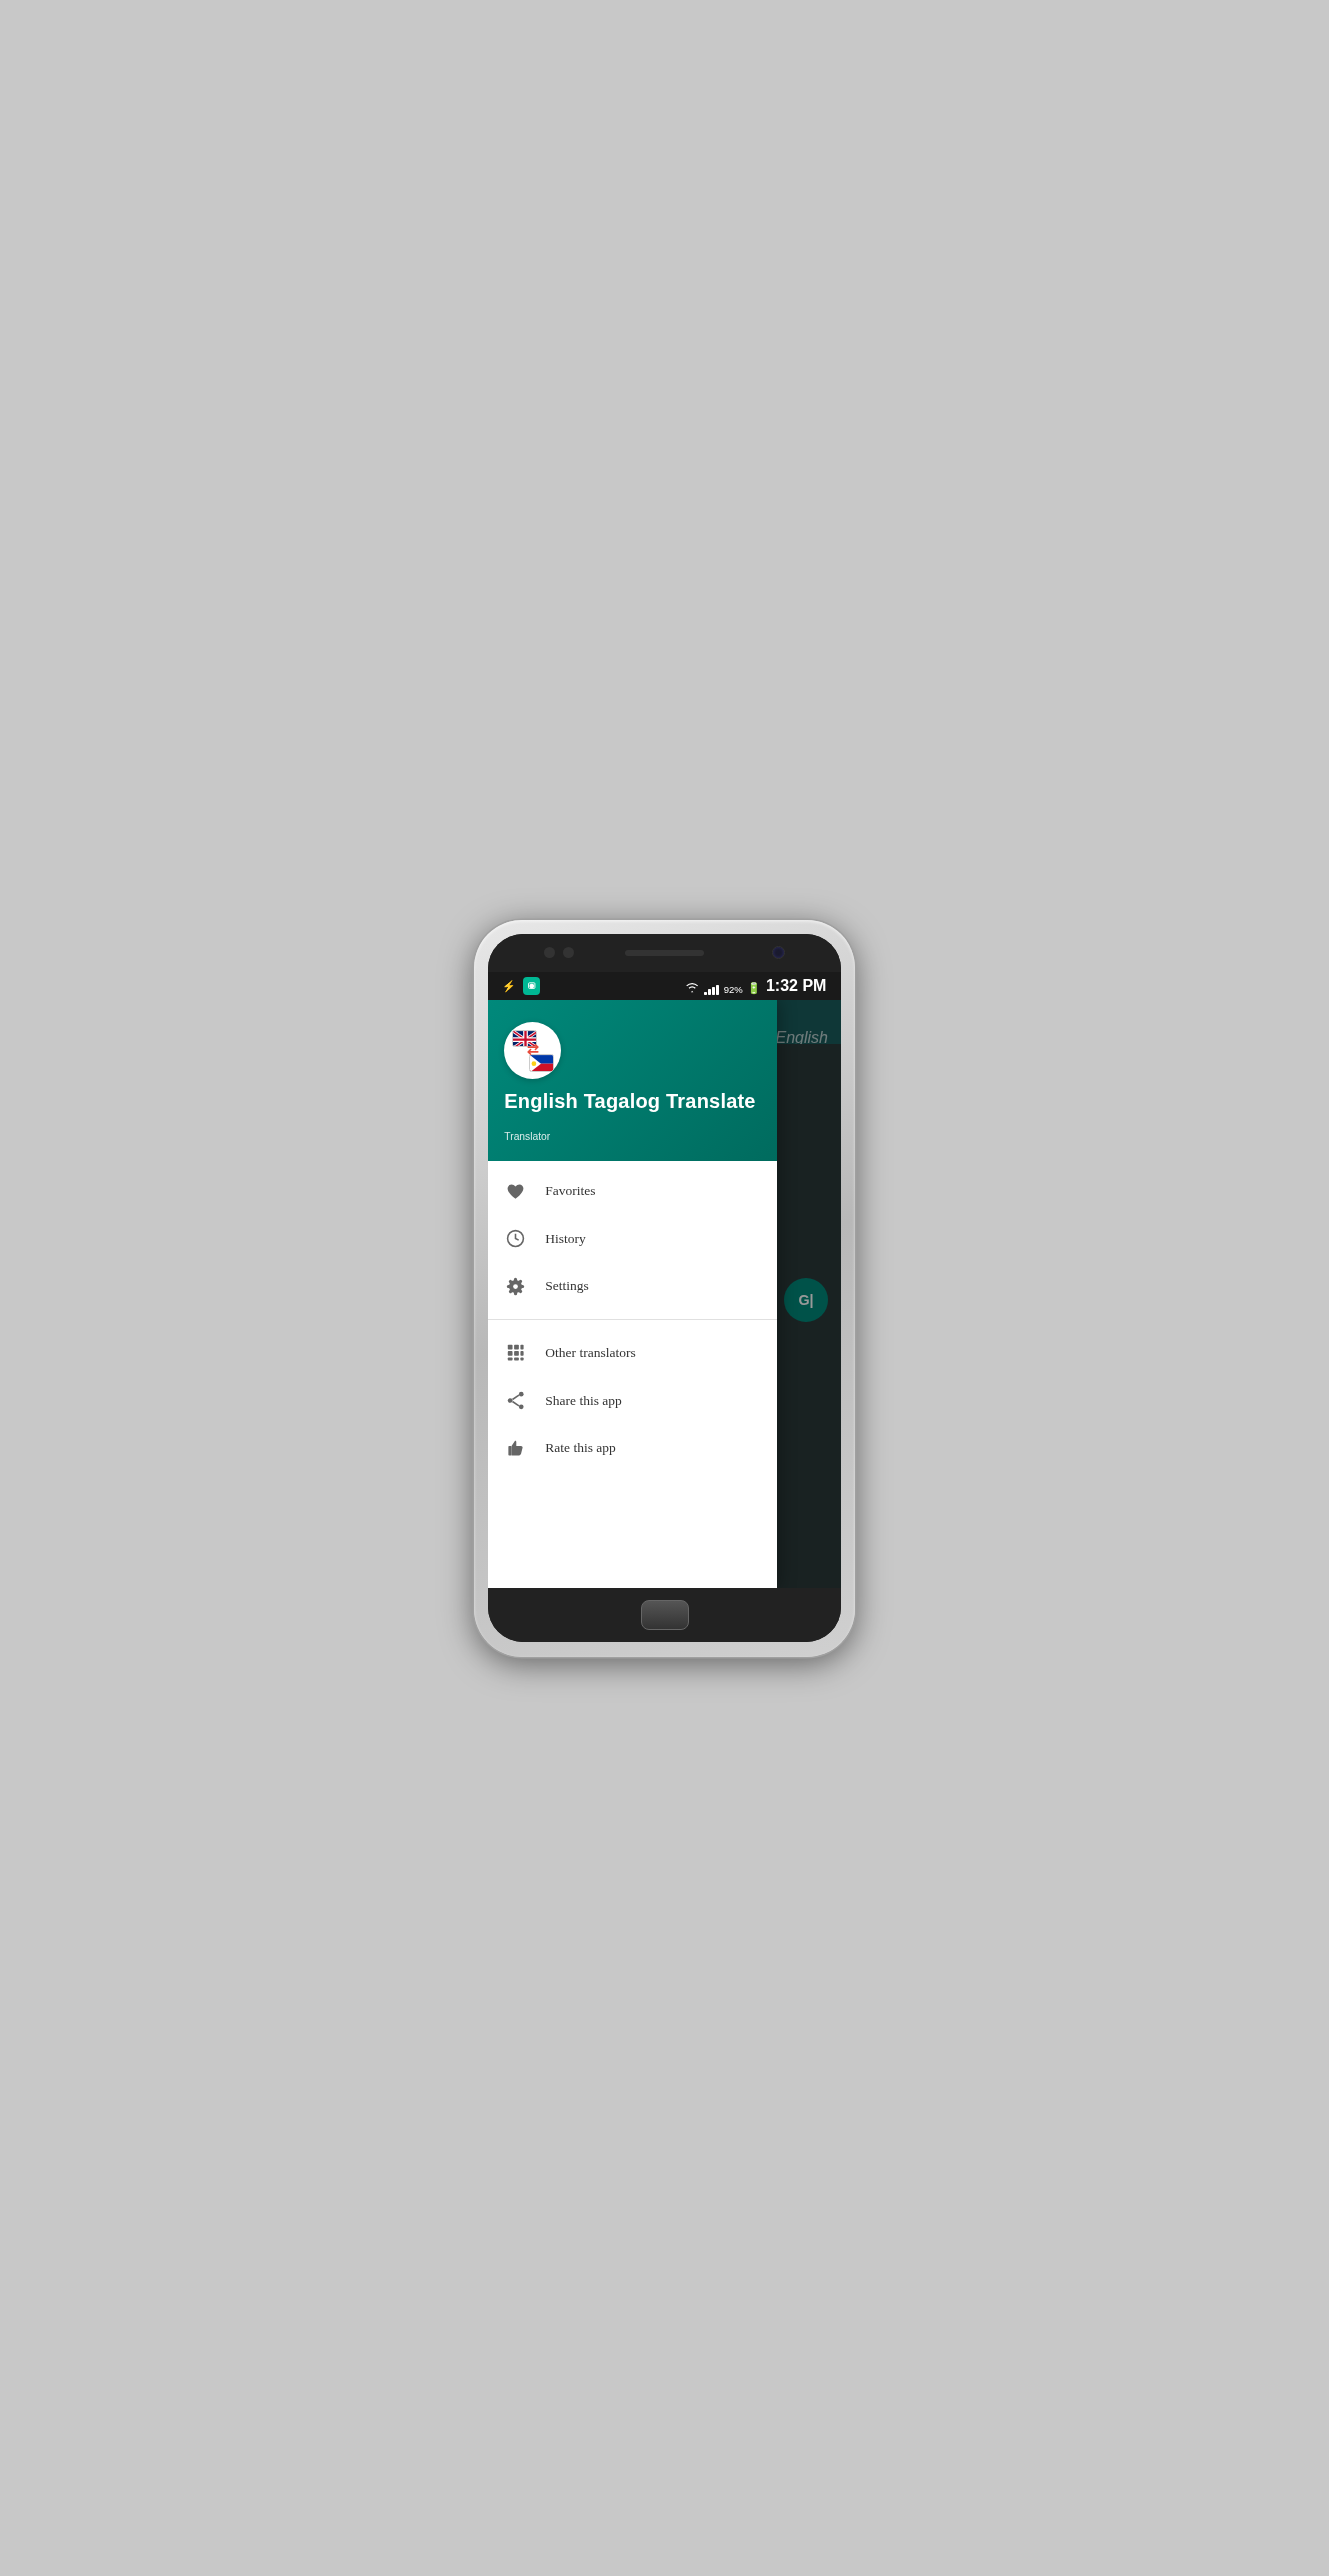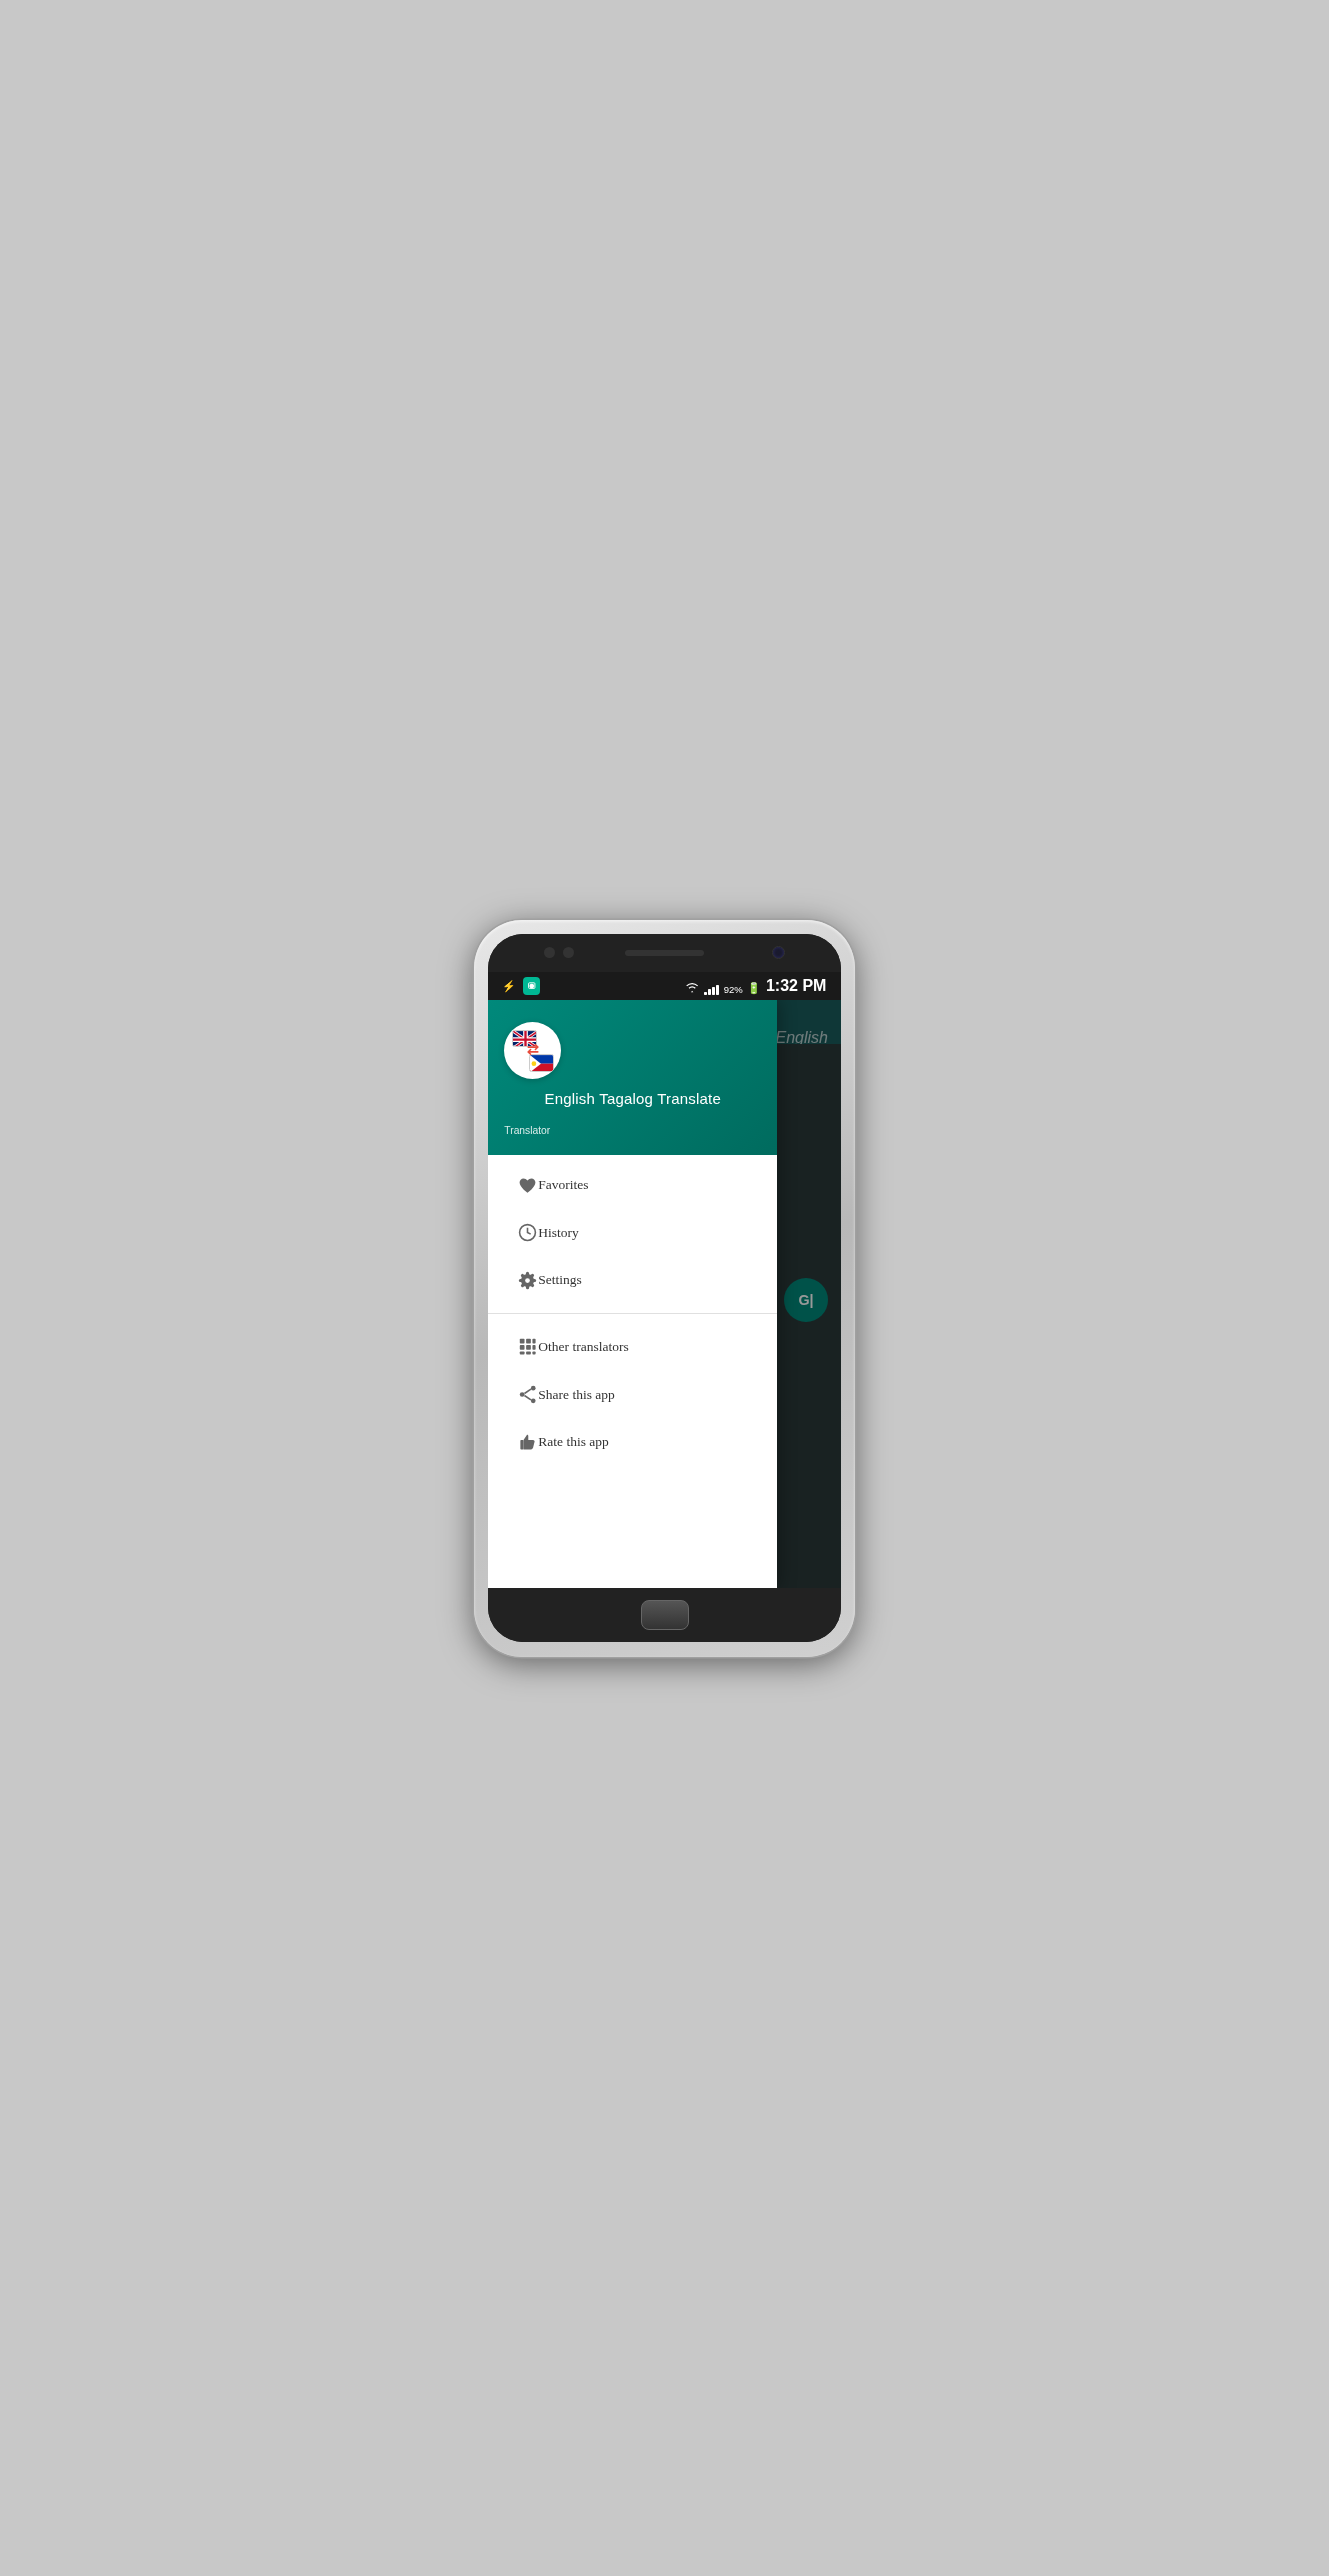--- a/index.html
+++ b/index.html
@@ -285,24 +285,23 @@
       position: absolute;
       top: 50%;
       left: 50%;
       transform: translate(-50%, -50%);
       color: #e74c3c;
       font-size: 12.7px;
     }
 
     .app-name {
       color: white;
-      font-size: 15px;
-      font-weight: normal;
+      font-size: 20px;
+      font-weight: bold;
       letter-spacing: 0.2px;
-      text-align: center;
     }
 
     .app-subtitle {
       color: rgba(255,255,255,0.85);
       font-size: 10.3px;
       margin-top: 18px;
     }
 
     
     .drawer-menu {
@@ -317,22 +316,22 @@
     .menu-divider {
       height: 0.8px;
       background: #e0e0e0;
       margin: 3.2px 0;
     }
 
     .menu-item {
       display: flex;
       align-items: center;
       padding: 12.7px 16px;
+      gap: 19px;
       cursor: pointer;
-      margin-left: 12px;
     }
 
     .menu-icon {
       width: 22px;
       height: 22px;
       display: flex;
       align-items: center;
       justify-content: center;
       color: #666;
       font-size: 17.4px;

